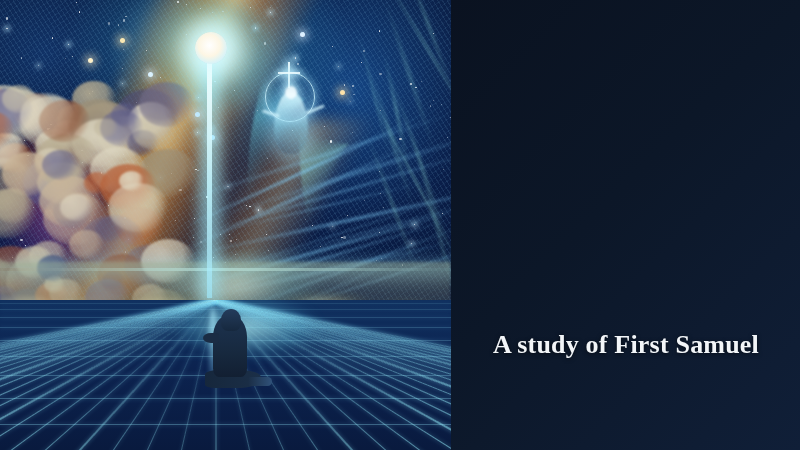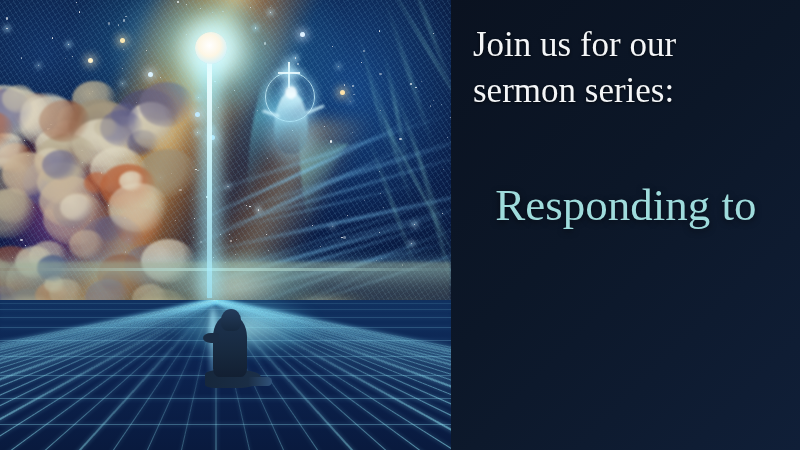--- a/index.html
+++ b/index.html
@@ -554,23 +554,22 @@
     <div class="kneel-leg"></div>
     <div class="kneel-shoe"></div>
     <div class="kneel-body"></div>
     <div class="kneel-arm"></div>
     <div class="kneel-hood"></div>
   </div>
 
   <div class="panel">
     <div class="panel-inner">
 
-      <div class="kicker">Join us for our sermon series:</div>
 
       <div class="maintitle">
-        <div>Responding to</div>
       </div>
 
+      <div class="subtitle">A study of First Samuel</div>
 
     </div>
   </div>
 
 </div>
 
 </body></html>

